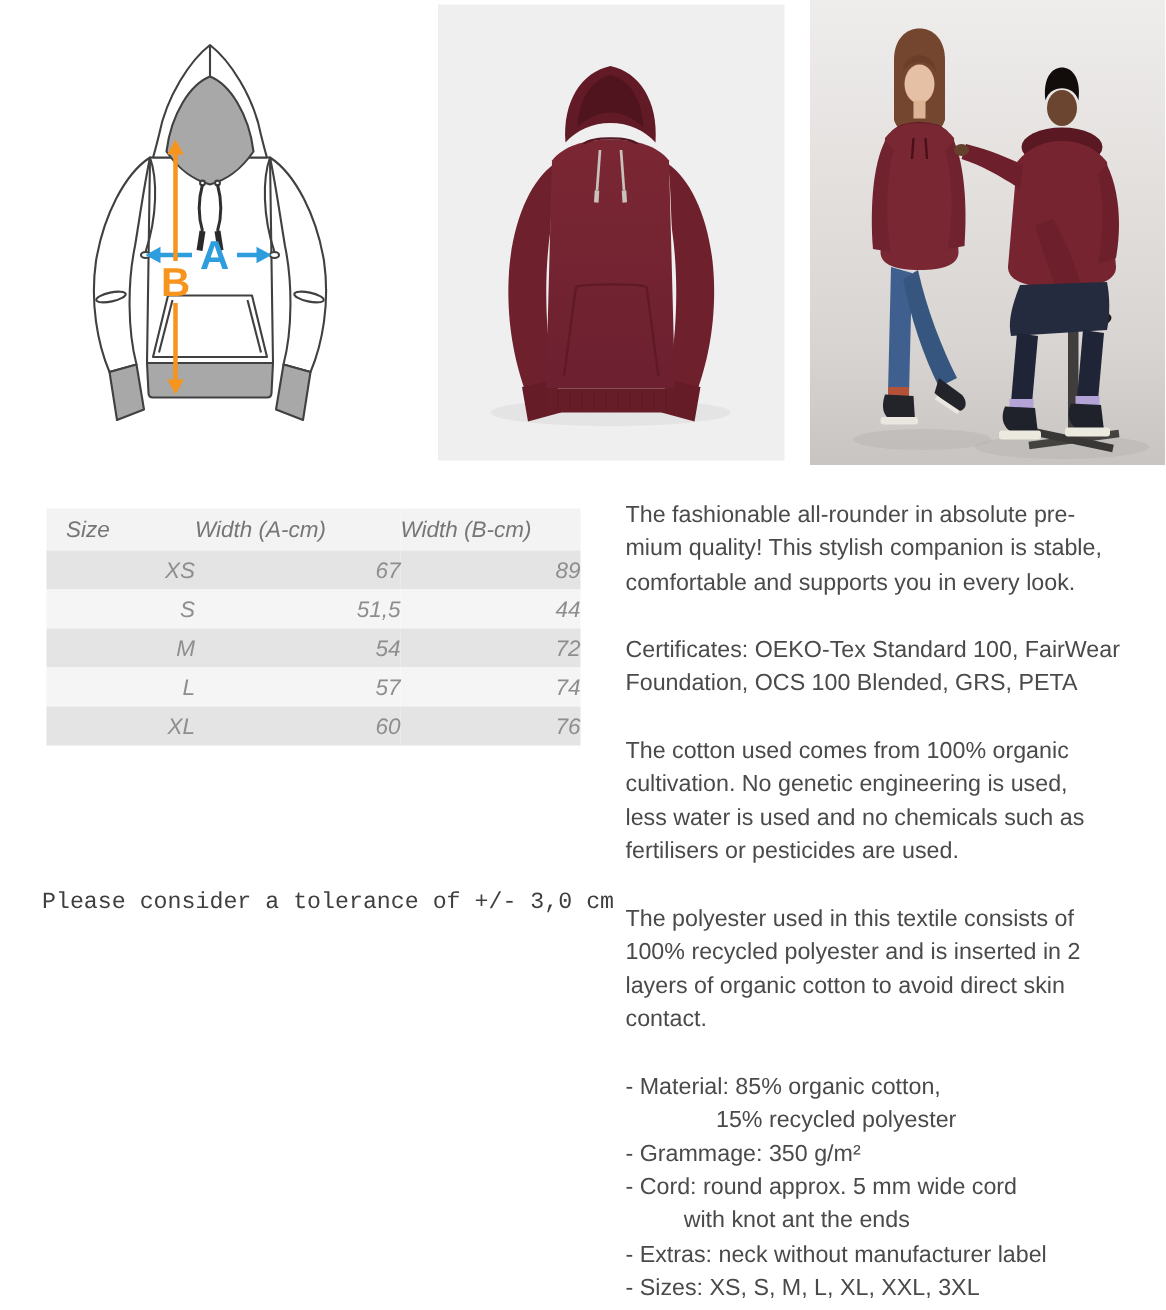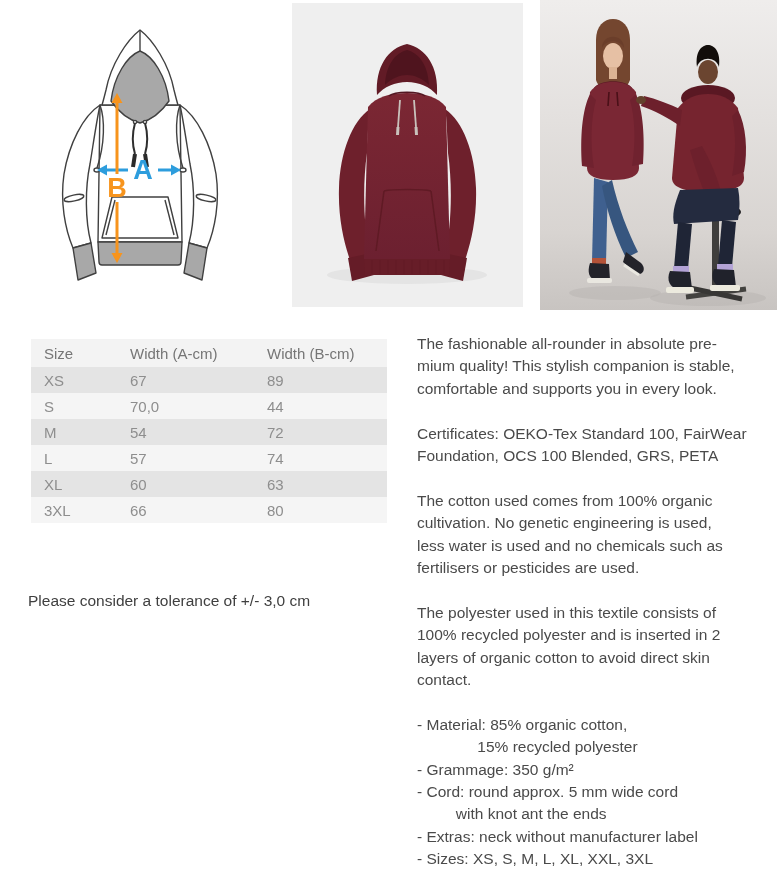--- a/index.html
+++ b/index.html
@@ -5,30 +5,30 @@
   html,body{margin:0;padding:0;background:#ffffff;}
   .page{position:relative;width:777px;height:873px;background:#ffffff;overflow:hidden;
         font-family:"Liberation Sans", sans-serif;}
   
   .diagram-box{position:absolute;left:45px;top:22px;width:190px;height:276px;}
   .photo-box{position:absolute;left:292px;top:3px;width:231px;height:304px;background:#efefef;}
   .models-box{position:absolute;left:540px;top:0;width:237px;height:310px;}
   svg{display:block;}
   
   .size-table{position:absolute;left:31px;top:339px;width:356px;border-collapse:collapse;table-layout:fixed;}
-  .size-table th,.size-table td{font-weight:normal;text-align:left;font-size:15px;padding:0;}
+  .size-table th,.size-table td{font-weight:normal;text-align:left;font-size:15px;padding:0;font-style:italic;}
   .size-table th{height:28px;color:#767676;background:#f3f3f3;}
-  .size-table td{height:26px;color:#8e8e8e;}
+  .size-table td{height:26px;color:#8e8e8e;text-align:right;}
   .size-table tbody tr:nth-child(odd){background:#e4e4e4;}
   .size-table tbody tr:nth-child(even){background:#f5f5f5;}
   .col-size{width:99px;}
   .col-width{width:137px;}
   .col-length{width:120px;}
   .size-table th:first-child,.size-table td:first-child{padding-left:13px;}
-  .tolerance{position:absolute;left:28px;top:592px;font-size:15.5px;color:#3f3f3f;}
+  .tolerance{position:absolute;left:28px;top:592px;font-size:15.5px;color:#3f3f3f;font-family:Liberation Mono, monospace;}
   
   .description{position:absolute;left:417px;top:333px;width:374px;font-size:15.5px;
                line-height:22.4px;color:#4a4a4a;}
   .description p{margin:0 0 22.4px 0;white-space:pre-wrap;}
   .description p:last-child{margin-bottom:0;}
 </style>
 </head>
 <body>
 
 <div class="page">
@@ -218,42 +218,37 @@
       </tr>
     </thead>
     <tbody>
       <tr>
         <td>XS</td>
         <td>67</td>
         <td>89</td>
       </tr>
       <tr>
         <td>S</td>
-        <td>70,0</td>
+        <td>51,5</td>
         <td>44</td>
       </tr>
       <tr>
         <td>M</td>
         <td>54</td>
         <td>72</td>
       </tr>
       <tr>
         <td>L</td>
         <td>57</td>
         <td>74</td>
       </tr>
       <tr>
         <td>XL</td>
         <td>60</td>
-        <td>63</td>
-      </tr>
-      <tr>
-        <td>3XL</td>
-        <td>66</td>
-        <td>80</td>
+        <td>76</td>
       </tr>
     </tbody>
   </table>
 
   <div class="tolerance">Please consider a tolerance of +/- 3,0 cm</div>
 
   <div class="description">
     <p>The fashionable all-rounder in absolute pre-
 mium quality! This stylish companion is stable,
 comfortable and supports you in every look.</p>

